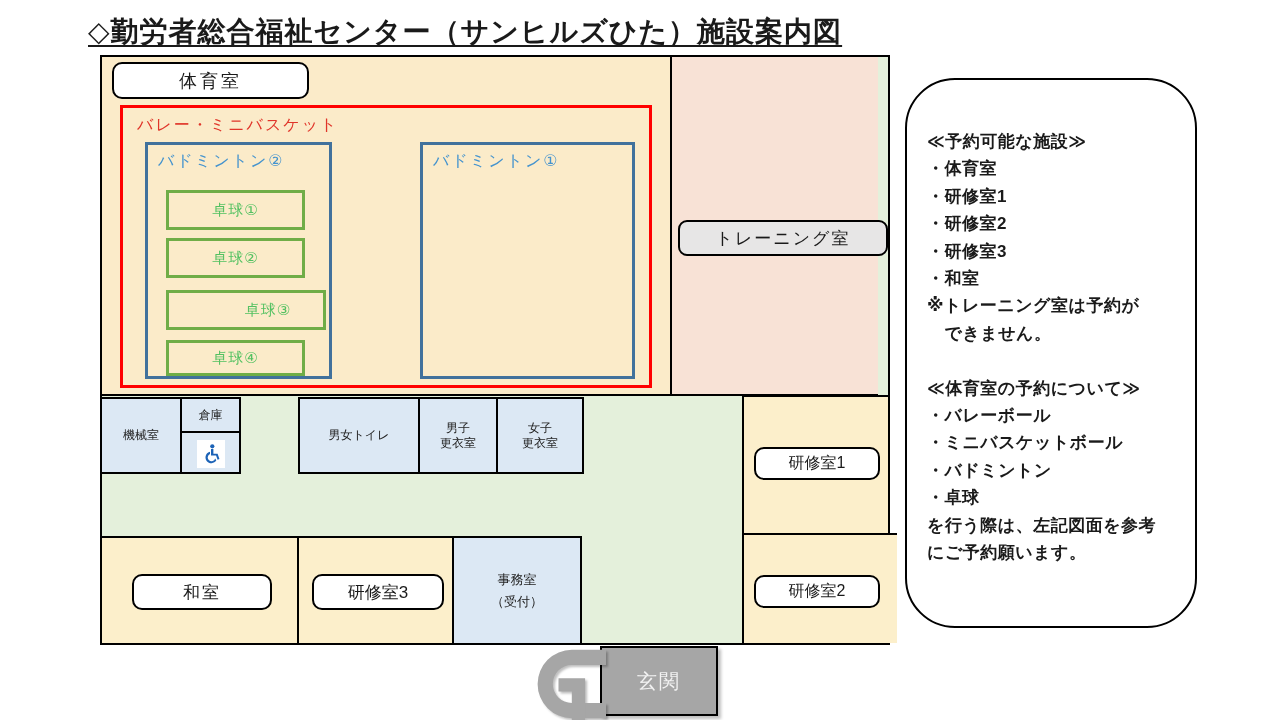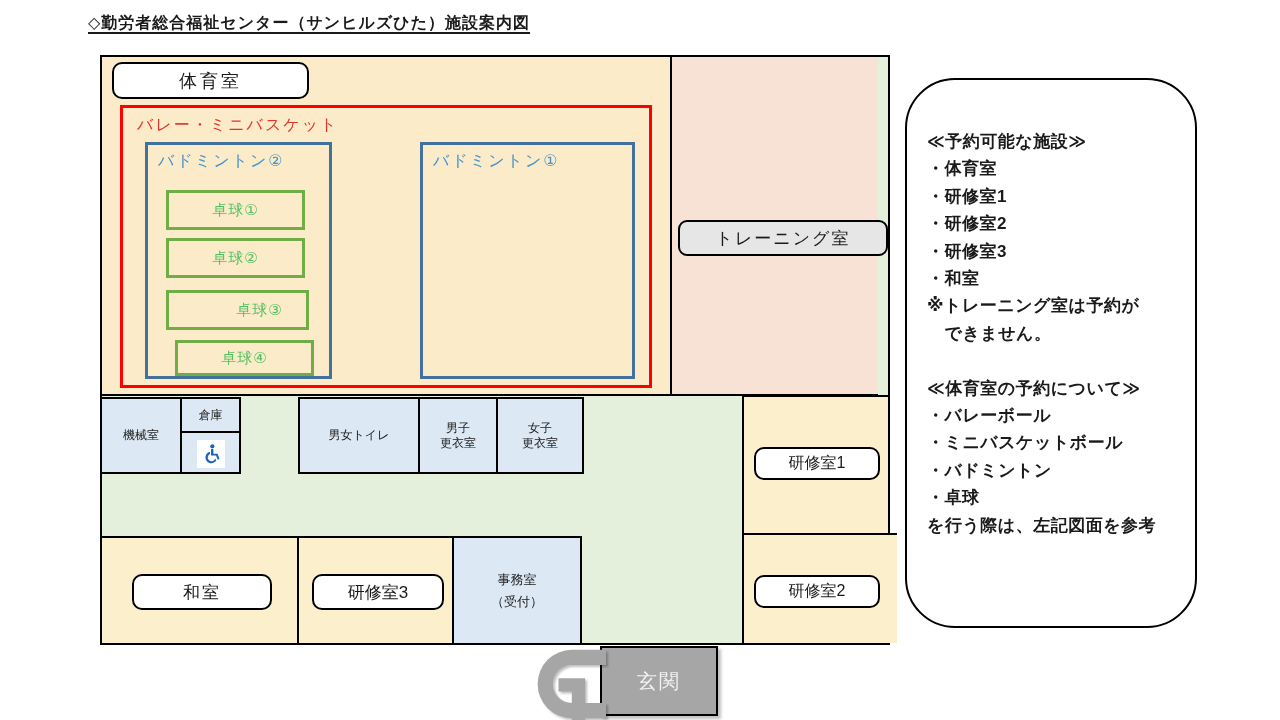--- a/index.html
+++ b/index.html
@@ -4,21 +4,21 @@
 <style>
   html,body{margin:0;padding:0;}
   body{
     width:1280px;height:720px;overflow:hidden;background:#ffffff;
     font-family:"Liberation Sans","DejaVu Sans",sans-serif;
     position:relative;color:#1a1a1a;
   }
   .abs{position:absolute;box-sizing:border-box;}
   .center{display:flex;align-items:center;justify-content:center;text-align:center;}
   .page-title{
-    left:88px;top:13px;font-size:16px;font-weight:bold;letter-spacing:1px;
+    left:88px;top:13px;font-size:28px;font-weight:bold;letter-spacing:1px;
     text-decoration:underline;text-decoration-thickness:2px;text-underline-offset:4px;
     white-space:nowrap;
   }
   
   .plan{left:100px;top:55px;width:790px;height:590px;border:2px solid #000;background:#E4F0DB;}
   .gym{left:0;top:0;width:570px;height:339px;background:#FBEBC9;border-right:2px solid #000;border-bottom:2px solid #000;}
   .trainzone{left:570px;top:0;width:206px;height:339px;background:#F8E2D6;border-bottom:2px solid #000;}
   .roundlbl{background:#fff;border:2px solid #000;border-radius:10px;font-size:17px;}
   .graylbl{background:#E7E6E6;border:2px solid #000;border-radius:9px;font-size:17px;}
   .redrect{left:18px;top:48px;width:532px;height:283px;border:3px solid #FF0000;}
@@ -58,24 +58,24 @@
       <div class="abs red-caption">バレー・ミニバスケット</div>
 
       <div class="abs bluerect" style="left:22px;top:34px;width:187px;height:237px;">
         <div class="abs blue-caption">バドミントン②</div>
         <div class="abs greenbox center" style="left:18px;top:45px;width:139px;height:40px;">
           <span>卓球①</span>
         </div>
         <div class="abs greenbox center" style="left:18px;top:93px;width:139px;height:40px;">
           <span>卓球②</span>
         </div>
-        <div class="abs greenbox center" style="left:18px;top:145px;width:143px;height:40px;padding-left:44px;">
+        <div class="abs greenbox center" style="left:18px;top:145px;width:160px;height:40px;padding-left:44px;">
           <span>卓球③</span>
         </div>
-        <div class="abs greenbox center" style="left:18px;top:195px;width:139px;height:36px;margin-left:9px;">
+        <div class="abs greenbox center" style="left:18px;top:195px;width:139px;height:36px;">
           <span>卓球④</span>
         </div>
       </div>
 
       <div class="abs bluerect" style="left:297px;top:34px;width:215px;height:237px;">
         <div class="abs blue-caption">バドミントン①</div>
       </div>
     </div>
   </div>
 
@@ -171,13 +171,14 @@
   <div class="info-line">・和室</div>
   <div class="info-line">※トレーニング室は予約が</div>
   <div class="info-line">　できません。</div>
   <div class="info-line"></div>
   <div class="info-line">≪体育室の予約について≫</div>
   <div class="info-line">・バレーボール</div>
   <div class="info-line">・ミニバスケットボール</div>
   <div class="info-line">・バドミントン</div>
   <div class="info-line">・卓球</div>
   <div class="info-line">を行う際は、左記図面を参考</div>
+  <div class="info-line">にご予約願います。</div>
 </div>
 
 </body></html>

